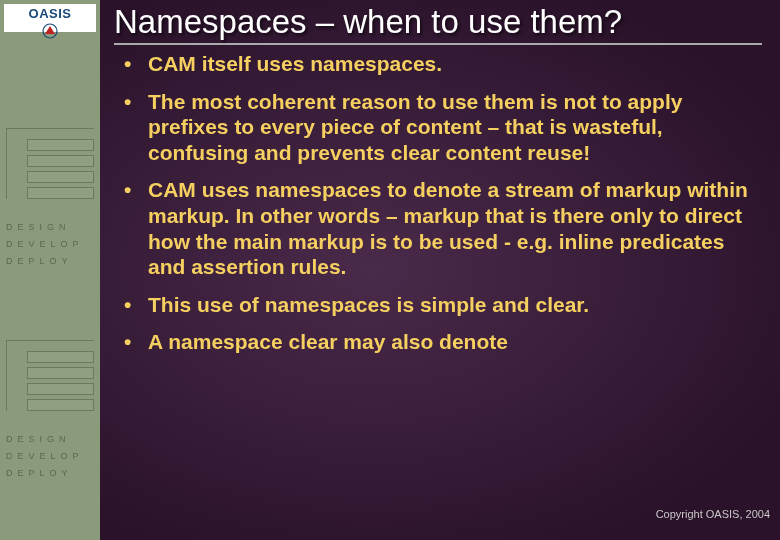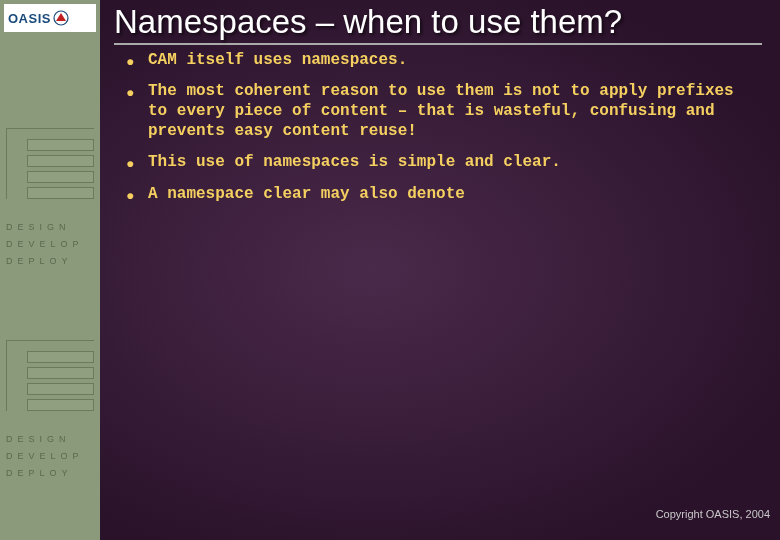--- a/index.html
+++ b/index.html
@@ -27,20 +27,21 @@
     position: absolute;
     top: 4px;
     left: 4px;
     width: 92px;
     height: 28px;
     background: #ffffff;
     display: flex;
     align-items: center;
     padding: 2px 4px;
     gap: 2px;
+    flex-direction: column;
   }
   .logo-text {
     font-size: 13px;
     font-weight: bold;
     color: #1a4a7a;
     letter-spacing: 0.5px;
   }
   .logo-mark {
     width: 16px;
     height: 16px;
@@ -93,25 +94,24 @@
     margin-bottom: 6px;
   }
   .bullets {
     list-style: none;
     padding-left: 6px;
   }
   .bullets li {
     position: relative;
     padding-left: 28px;
     color: #f5d060;
-    font-size: 16px;
+    font-size: 21px;
     font-weight: bold;
     line-height: 1.22;
     margin-bottom: 12px;
-    font-family: Liberation Mono, monospace;
   }
   .bullets li::before {
     content: "•";
     position: absolute;
     left: 4px;
     top: 0;
     color: #f5d060;
     font-size: 21px;
   }
   .copyright {
@@ -165,21 +165,22 @@
         <div>DEPLOY</div>
       </div>
     </div>
   </div>
 
   <div class="main">
     <h1 class="title">Namespaces – when to use them?</h1>
 
     <ul class="bullets">
       <li>CAM itself uses namespaces.</li>
-      <li>The most coherent reason to use them is not to apply prefixes to every piece of content – that is wasteful, confusing and prevents easy content reuse!</li>
+      <li>The most coherent reason to use them is not to apply prefixes to every piece of content – that is wasteful, confusing and prevents clear content reuse!</li>
+      <li>CAM uses namespaces to denote a stream of markup within markup.  In other words – markup that is there only to direct how the main markup is to be used  - e.g. inline predicates and assertion rules.</li>
       <li>This use of namespaces is simple and clear.</li>
       <li>A namespace clear may also denote</li>
     </ul>
 
     <div class="copyright">Copyright OASIS, 2004</div>
   </div>
 
 </div>
 
 </body></html>

